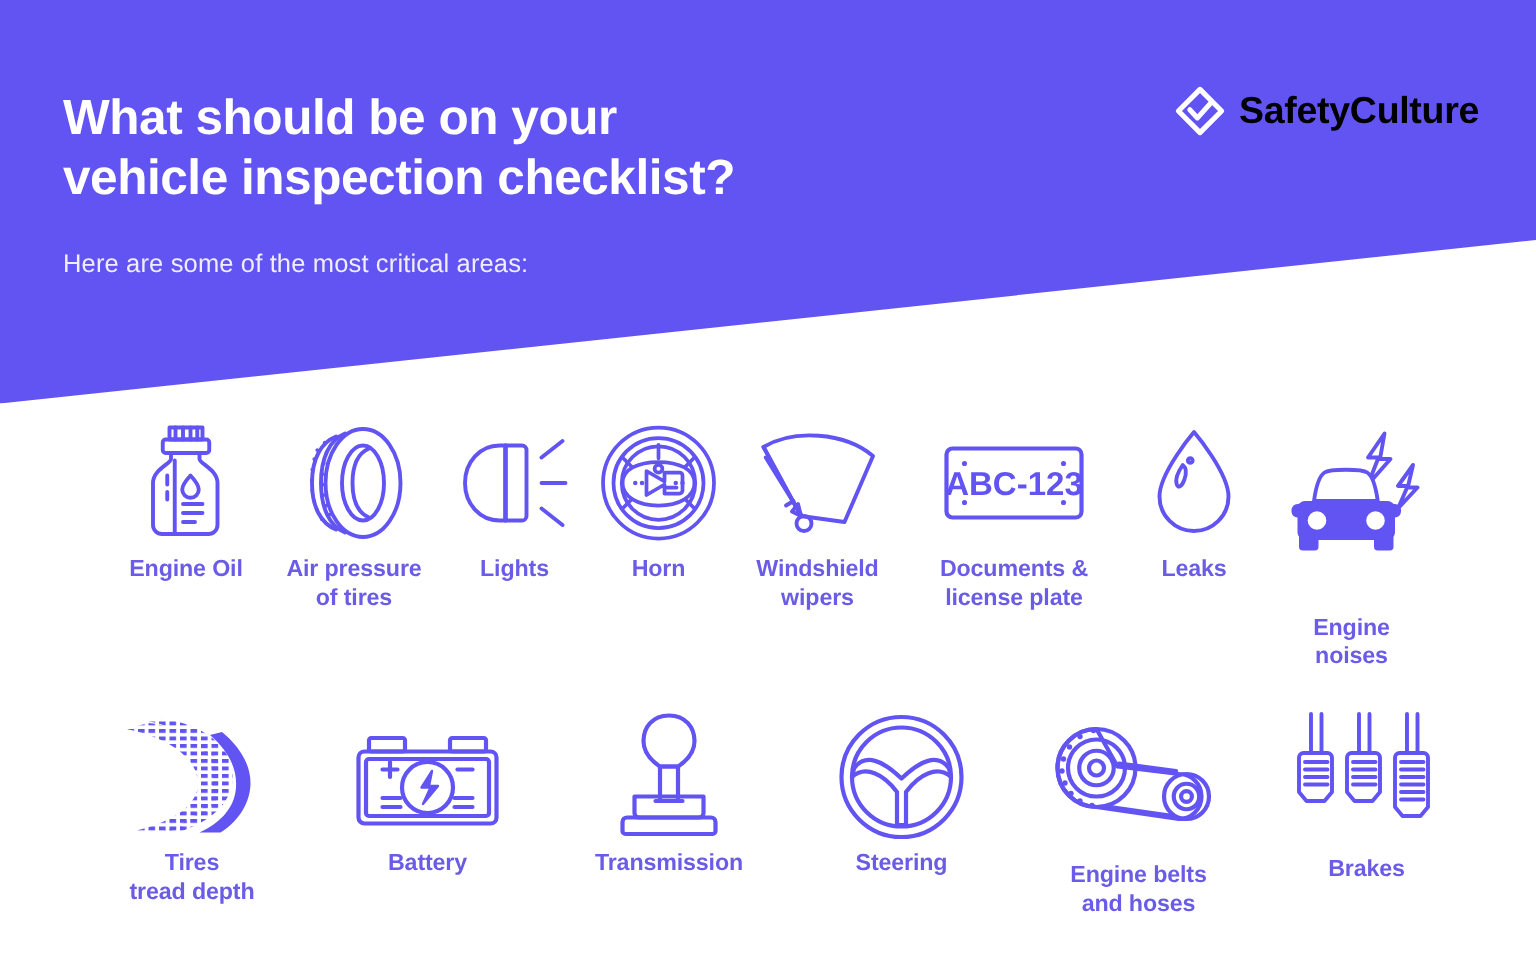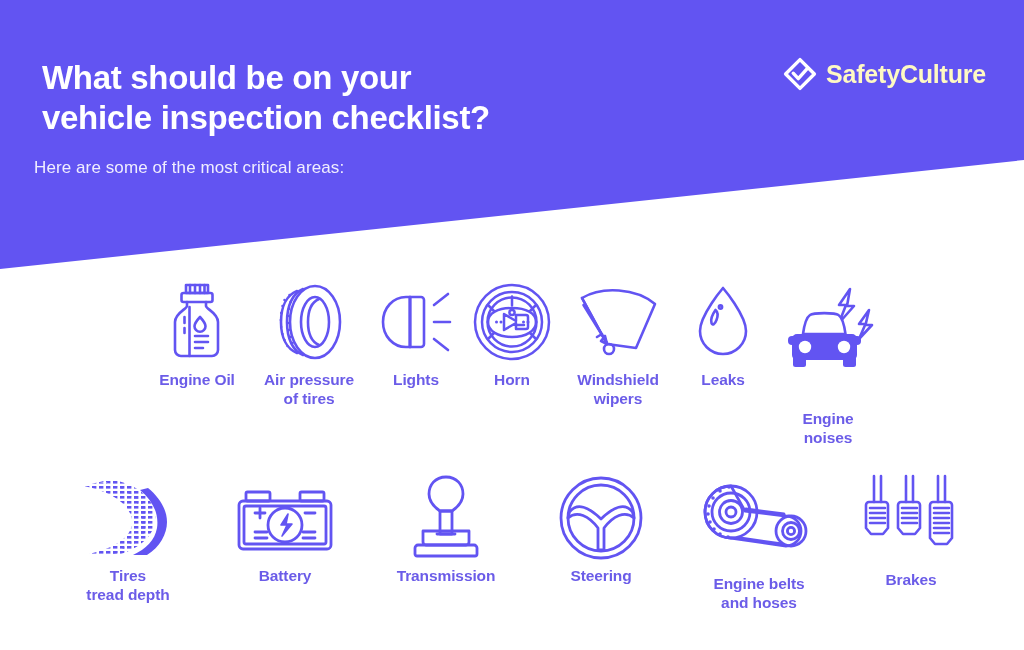--- a/index.html
+++ b/index.html
@@ -44,35 +44,35 @@
     margin: 0;
   }
   .subtitle {
     position: absolute;
     left: 34px;
     top: 158px;
     color: #F0EEFE;
     font-size: 17px;
     font-weight: normal;
     letter-spacing: 0.1px;
-    margin: 0;
+    margin: 8px;
   }
 
   
   .logo {
     position: absolute;
     right: 38px;
     top: 57px;
     display: flex;
     align-items: center;
     gap: 9px;
   }
   .logo-mark { width: 34px; height: 34px; display: block; }
   .logo-text {
-    color: #fef9c3;
+    color: #000000;
     font-size: 25px;
     font-weight: bold;
     letter-spacing: -0.2px;
     line-height: 1;
   }
 
   
   .grid {
     position: absolute;
     left: 0;
@@ -260,20 +260,36 @@
             <path d="M37 62 l-6 -3 l4 -5 z"></path>
             <circle cx="39" cy="67" r="5"></circle>
             <path d="M27 55 l5 -3"></path>
           </g>
         </svg>
       </div>
       <div class="label">Windshield
 wipers</div>
     </div>
 
+    <div class="cell c-docs">
+      <div class="icon-box">
+        <svg width="96" height="56" viewBox="0 0 96 56">
+          <rect x="3" y="5" width="90" height="46" rx="4" fill="none" stroke="#6254F2" stroke-width="2.8"></rect>
+          <g fill="#6254F2">
+            <circle cx="15" cy="15" r="1.7"></circle>
+              <circle cx="81" cy="15" r="1.7"></circle>
+            <circle cx="15" cy="41" r="1.7"></circle>
+              <circle cx="81" cy="41" r="1.7"></circle>
+          </g>
+          <text x="48" y="36" text-anchor="middle" font-family="'Liberation Sans', sans-serif" font-size="22" font-weight="bold" fill="#6254F2">ABC-123</text>
+        </svg>
+      </div>
+      <div class="label">Documents &amp;
+license plate</div>
+    </div>
 
     <div class="cell c-leaks">
       <div class="icon-box">
         <svg width="56" height="78" viewBox="0 0 56 78">
           <g fill="none" stroke="#6254F2" stroke-width="2.6" stroke-linejoin="round" stroke-linecap="round">
             <path d="M28 5 C28 5 5 32 5 48 A23 23 0 0 0 51 48 C51 32 28 5 28 5 Z"></path>
             <path d="M20.5 27 C17 32 15.5 37 16.5 40 C17.5 43 20 41 21.5 37 C23 33 23 29 20.5 27 Z"></path>
             <circle cx="25.5" cy="24" r="1.6"></circle>
           </g>
         </svg>

